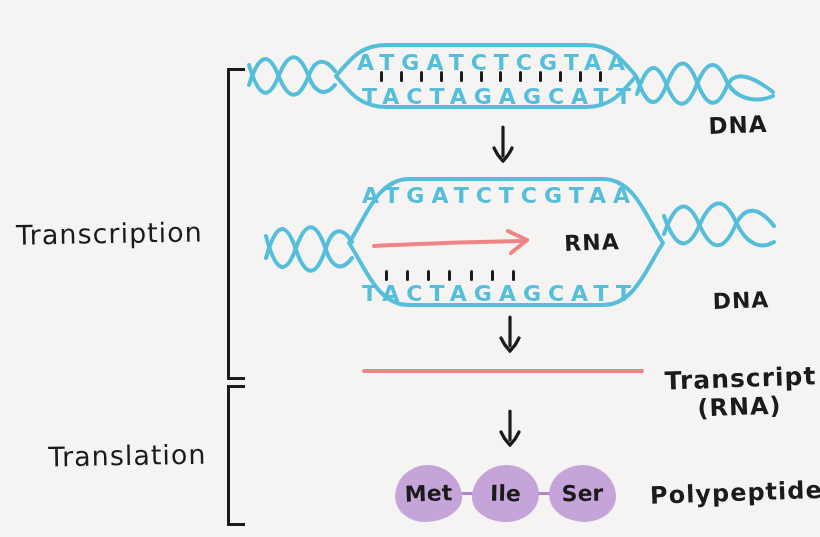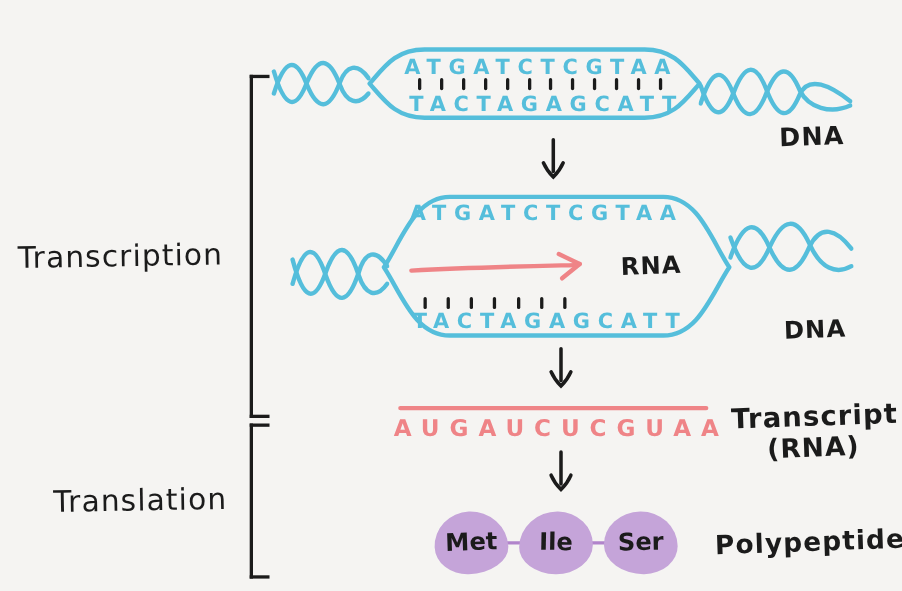--- a/index.html
+++ b/index.html
@@ -17,21 +17,21 @@
   .abs{position:absolute;}
 
   
   .bracket{position:absolute;border-left:3px solid var(--ink);border-top:3px solid var(--ink);border-bottom:3px solid var(--ink);width:15px;}
   .stage-label{position:absolute;font-size:27px;letter-spacing:1px;text-align:center;transform:rotate(-1deg);}
 
   
   .seq{position:absolute;font-weight:bold;text-align:center;white-space:nowrap;}
   .seq-blue{color:var(--dna-blue);}
   .seq-pink{color:var(--rna-pink);}
-  .seq-19{font-size:19px;letter-spacing:7px;}
+  .seq-19{font-size:22px;letter-spacing:7px;}
   .seq-21{font-size:21px;letter-spacing:9px;}
 
   .tickrow{position:absolute;display:flex;justify-content:space-between;}
   .tick{width:3px;height:11px;background:var(--ink);border-radius:2px;}
 
   .hand-label{position:absolute;font-size:22px;font-weight:bold;text-align:center;transform:rotate(-2deg);letter-spacing:1px;}
 
   .svg-stroke-blue{color:var(--dna-blue);}
   .svg-stroke-ink{color:var(--ink);}
   .svg-stroke-pink{color:var(--rna-pink);}
@@ -144,21 +144,20 @@
   <div class="hand-label" style="left:705px;top:288px;width:72px;font-size:22px;">DNA</div>
 
   <svg class="abs svg-stroke-ink" style="left:495px;top:314px;" width="30" height="40" viewBox="0 0 30 40">
     <g fill="none" stroke="currentColor" stroke-width="3.2" stroke-linecap="round">
       <path d="M15,3 L15,32"></path>
       <path d="M6,24 C9,31 13,35 15,37 C17,35 21,31 24,24"></path>
     </g>
   </svg>
 
   <div class="transcript-line" style="left:362px;top:369px;width:282px;"></div>
-  <div class="seq seq-pink seq-21" style="left:358px;top:377px;width:290px;">AUGAUCUCGUAA</div>
   <div class="hand-label" style="left:663px;top:364px;width:155px;font-size:25px;">Transcript</div>
   <div class="hand-label" style="left:677px;top:393px;width:125px;font-size:24px;">(RNA)</div>
 
   <svg class="abs svg-stroke-ink" style="left:495px;top:408px;" width="30" height="40" viewBox="0 0 30 40">
     <g fill="none" stroke="currentColor" stroke-width="3.2" stroke-linecap="round">
       <path d="M15,3 L15,32"></path>
       <path d="M6,24 C9,31 13,35 15,37 C17,35 21,31 24,24"></path>
     </g>
   </svg>
 

